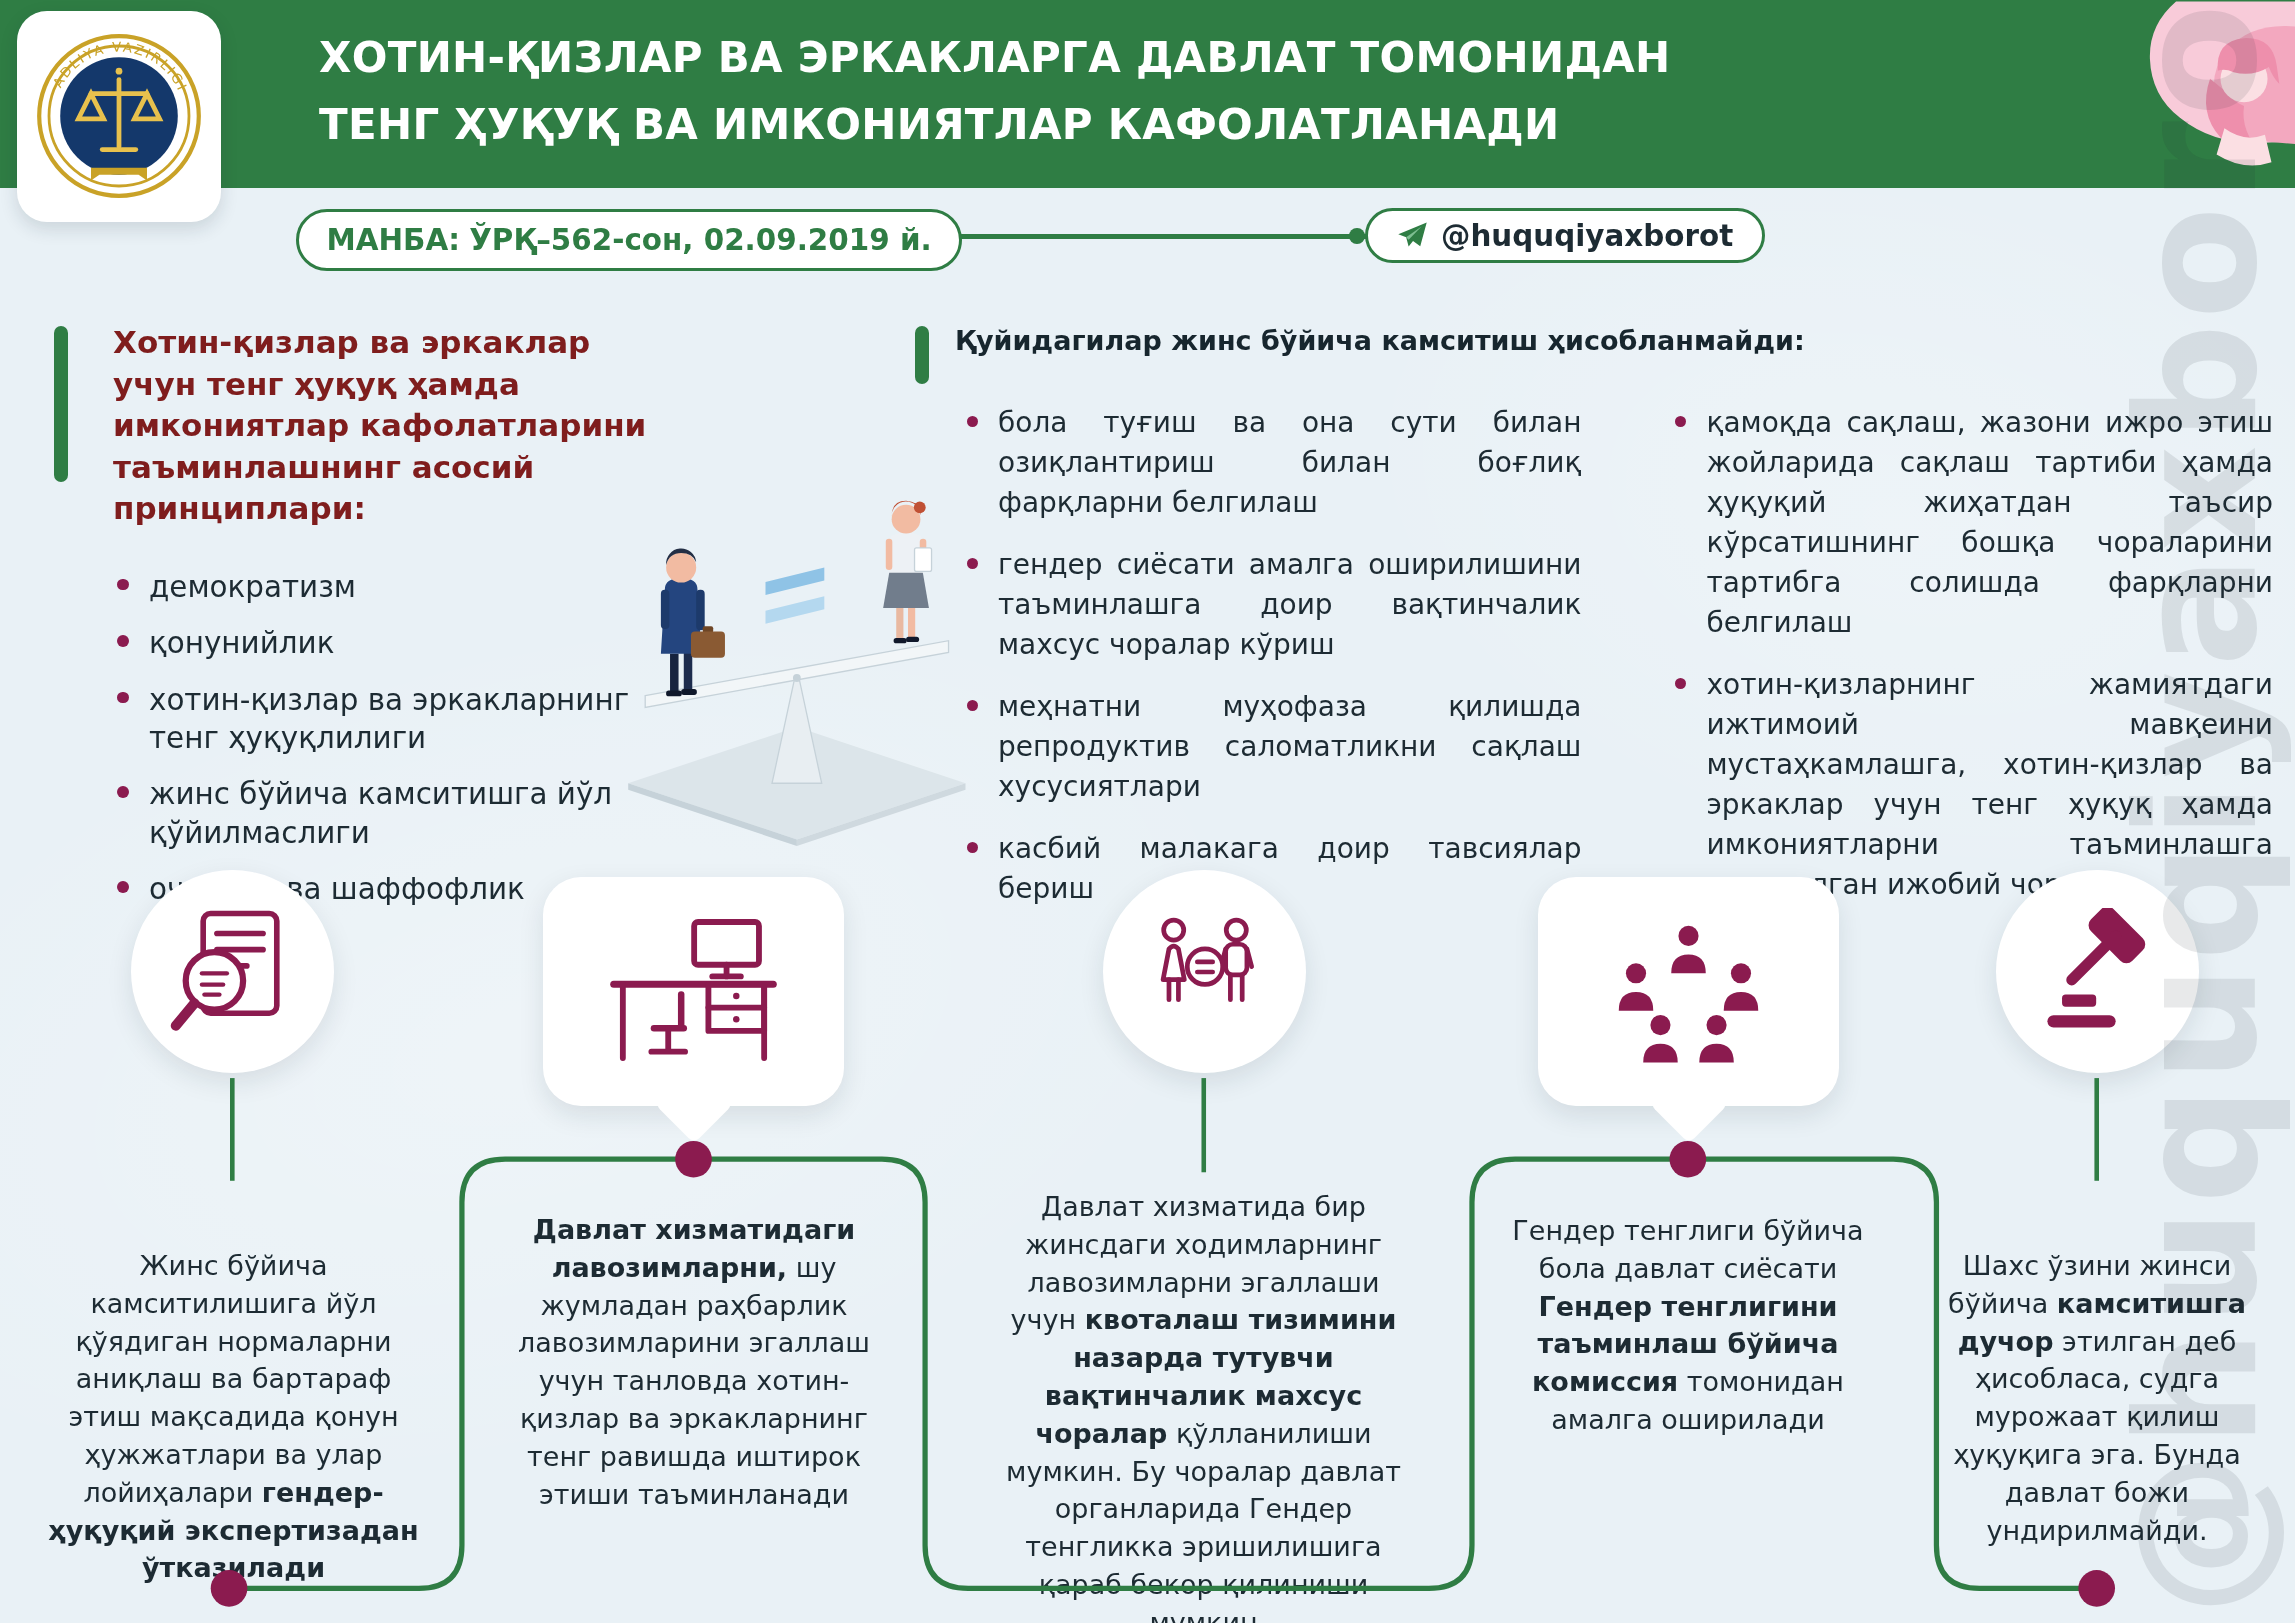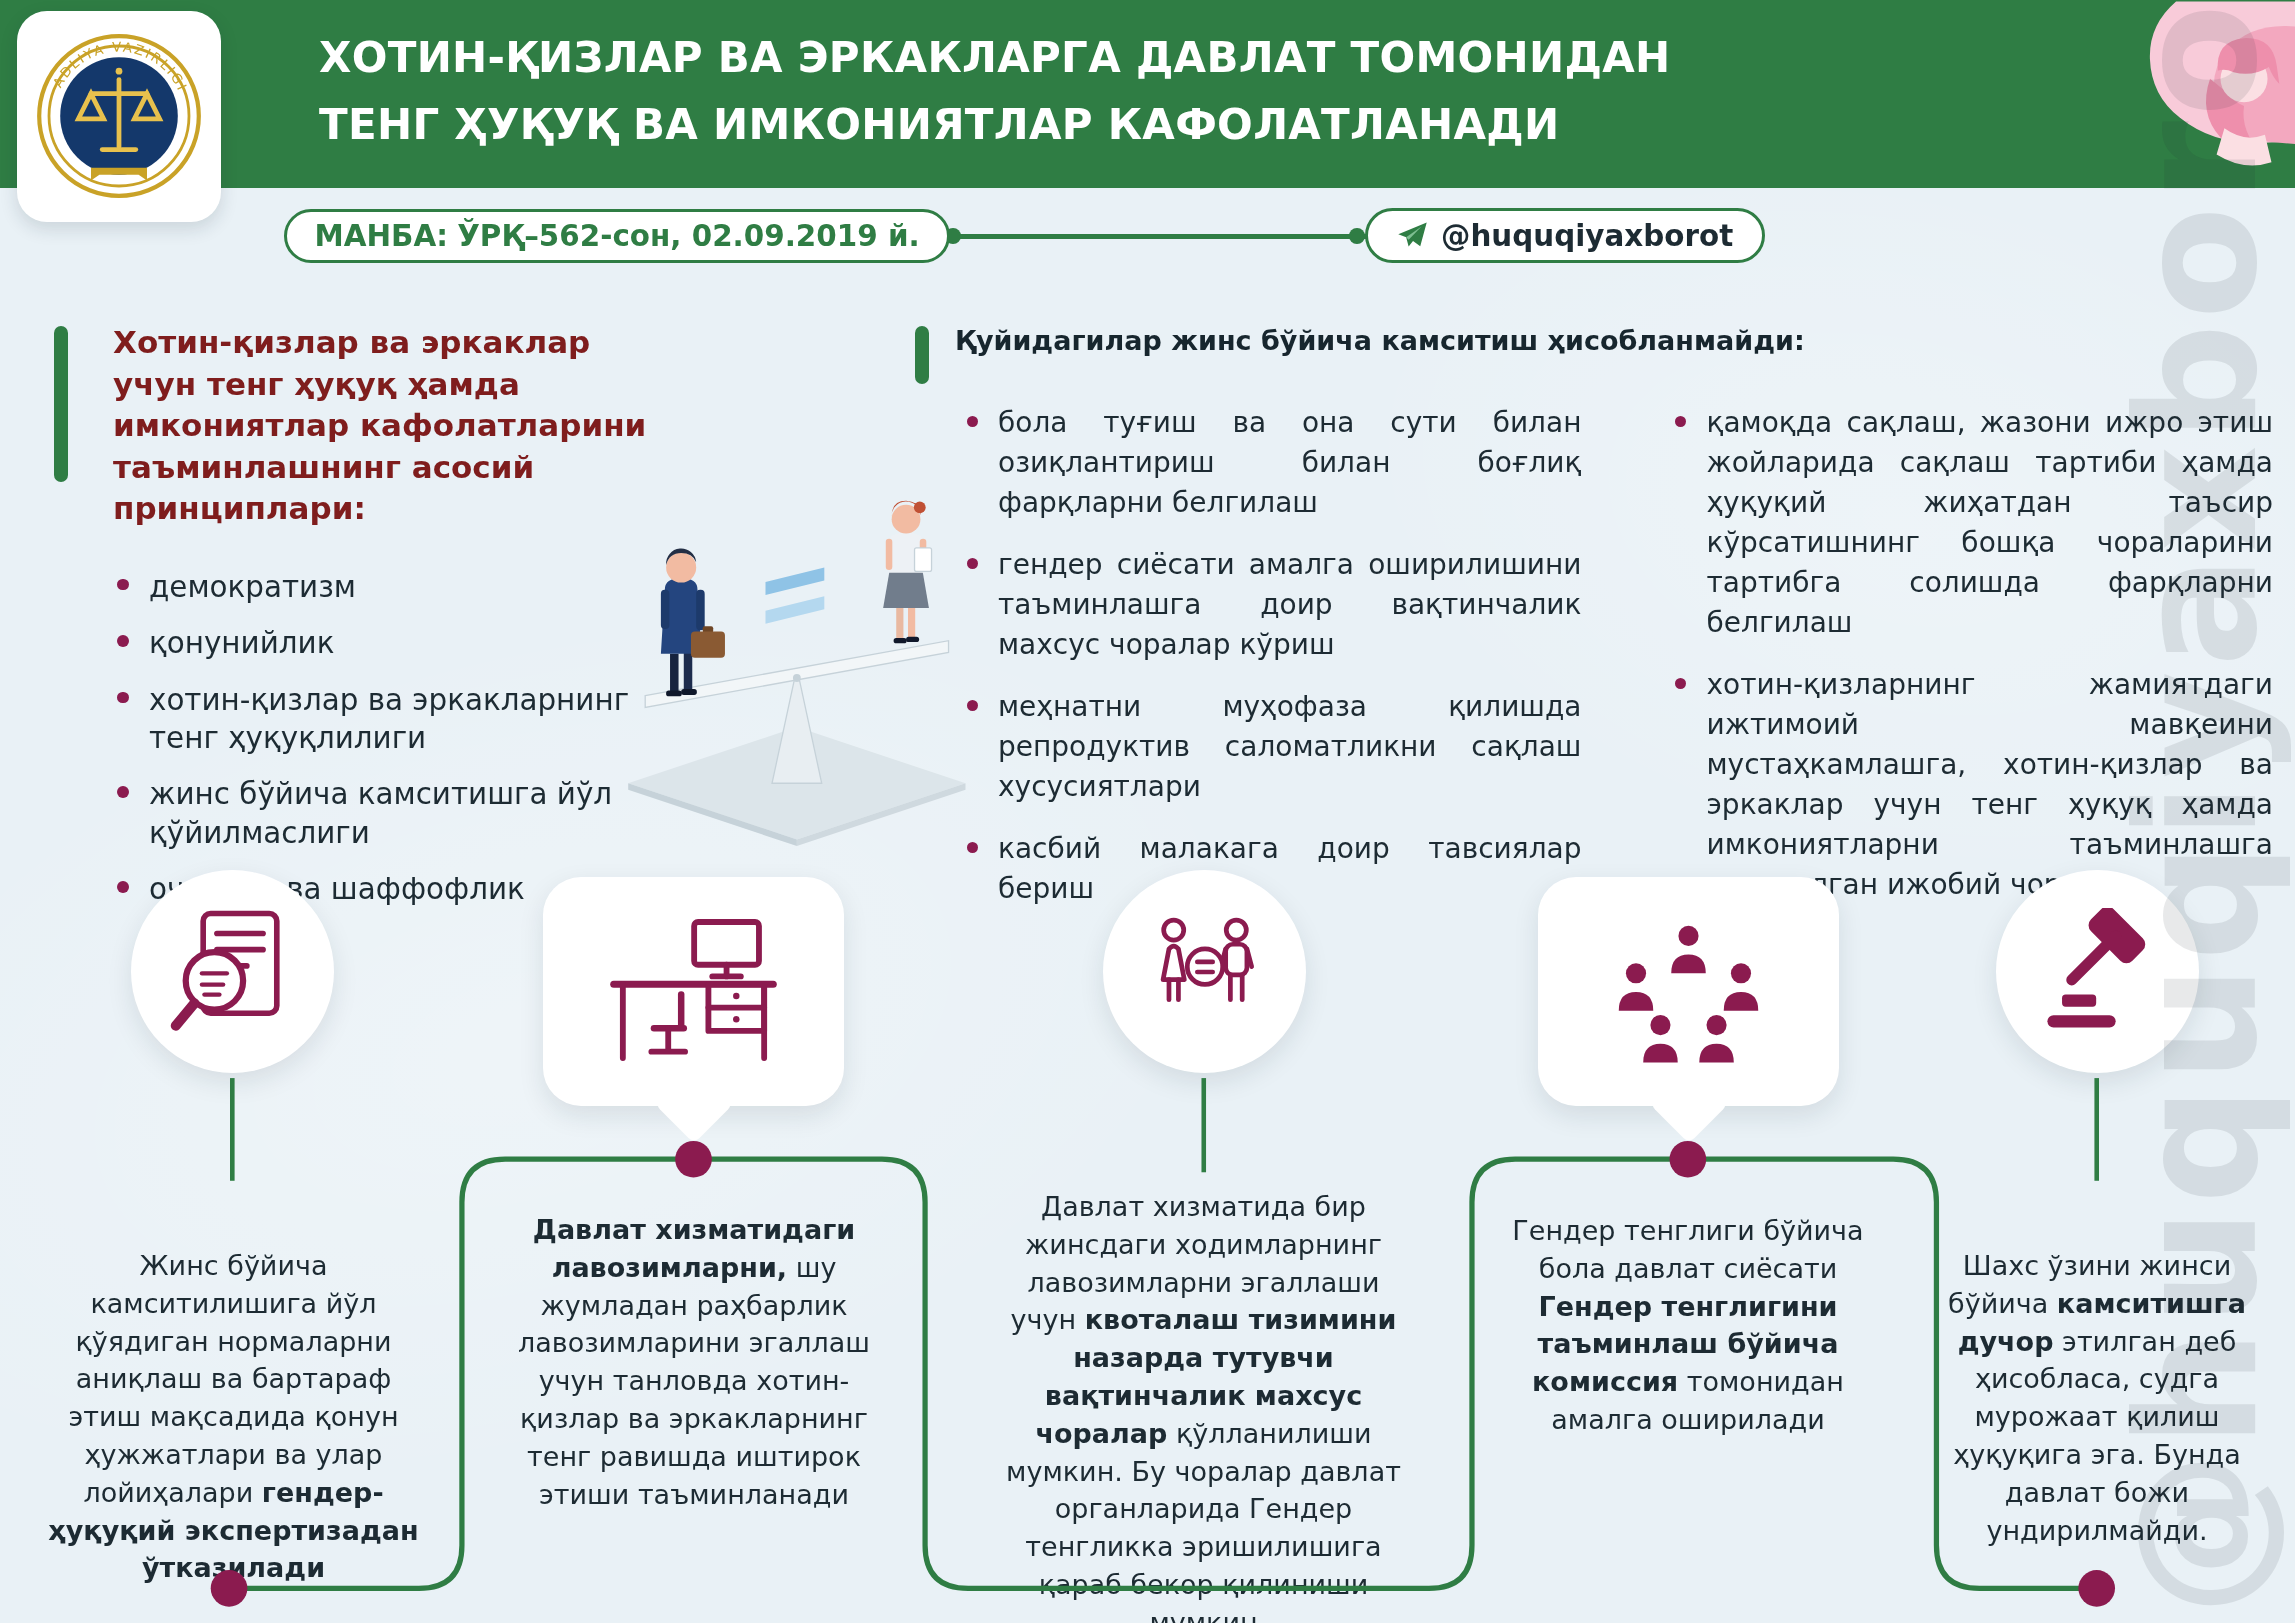--- a/index.html
+++ b/index.html
@@ -20,21 +20,21 @@
   .title{position:absolute; left:319px; top:23.6px; color:#fff; font-size:42px; line-height:1.6;
          font-weight:700; letter-spacing:0.3px;}
   .title .lead{font-weight:800;}
   .pink{position:absolute; right:0; top:0; width:281px; height:190px;}
 
   .logo-card{position:absolute; left:17px; top:10.5px; width:204px; height:211px; background:#fff;
     border-radius:30px; box-shadow:0 6.5px 18.3px rgba(20,40,60,.14);
     display:flex; align-items:center; justify-content:center;}
 
   
-  .source-pill{position:absolute; left:284px; top:209px; height:54px; display:flex; align-items:center;
+  .source-pill{position:absolute; left:296px; top:209px; height:62px; display:flex; align-items:center;
     gap:9.2px; padding:0 27.5px; background:#fff; border:3.3px solid #2F7D44; border-radius:31px;
     font-size:29.4px; color:#2F7D44; font-weight:700; white-space:nowrap;}
   .source-pill .b{font-weight:800;}
   .pill-line{position:absolute; left:950px; top:234px; width:419px; height:4.6px; background:#2F7D44;}
   .cdot{position:absolute; top:228px; width:15.7px; height:15.7px; border-radius:50%; background:#2F7D44;}
   .cd1{left:945px;} .cd2{left:1349px;}
   .tg-pill{position:absolute; left:1365px; top:208px; height:55px; display:flex; align-items:center;
     gap:13px; padding:0 29px; background:#fff; border:3.3px solid #2F7D44; border-radius:33px;
     font-size:29.4px; font-weight:800; color:#1D2B33; white-space:nowrap;}
 

